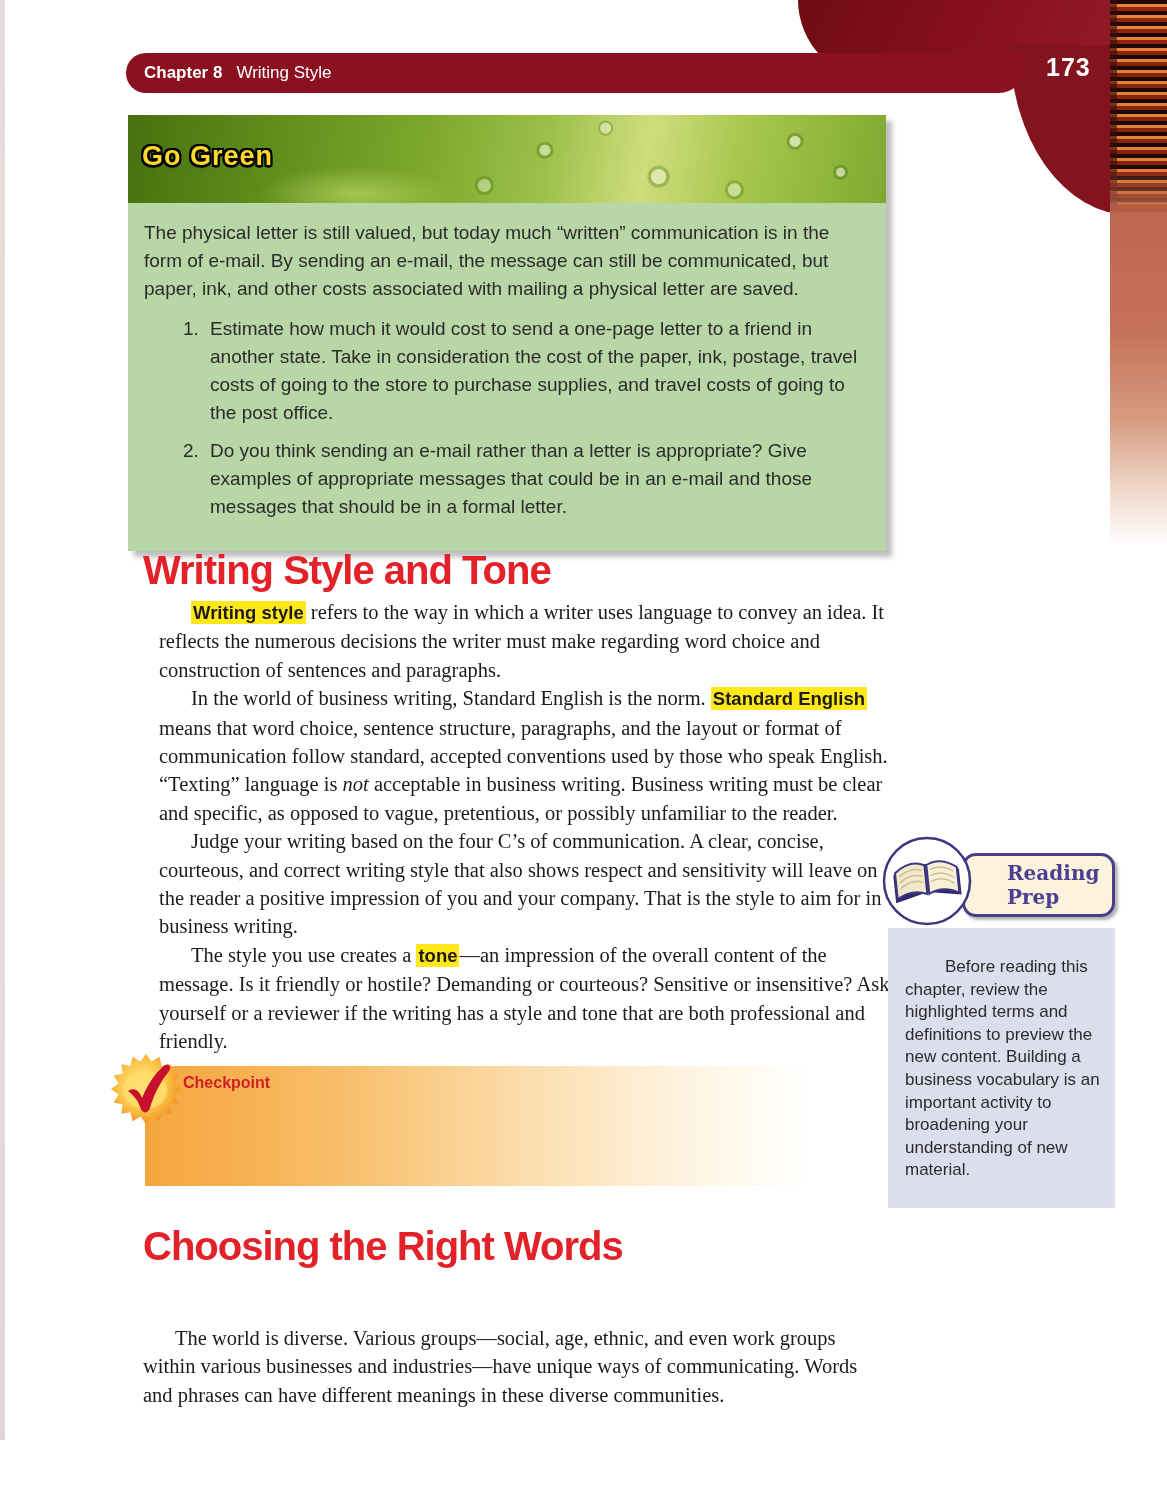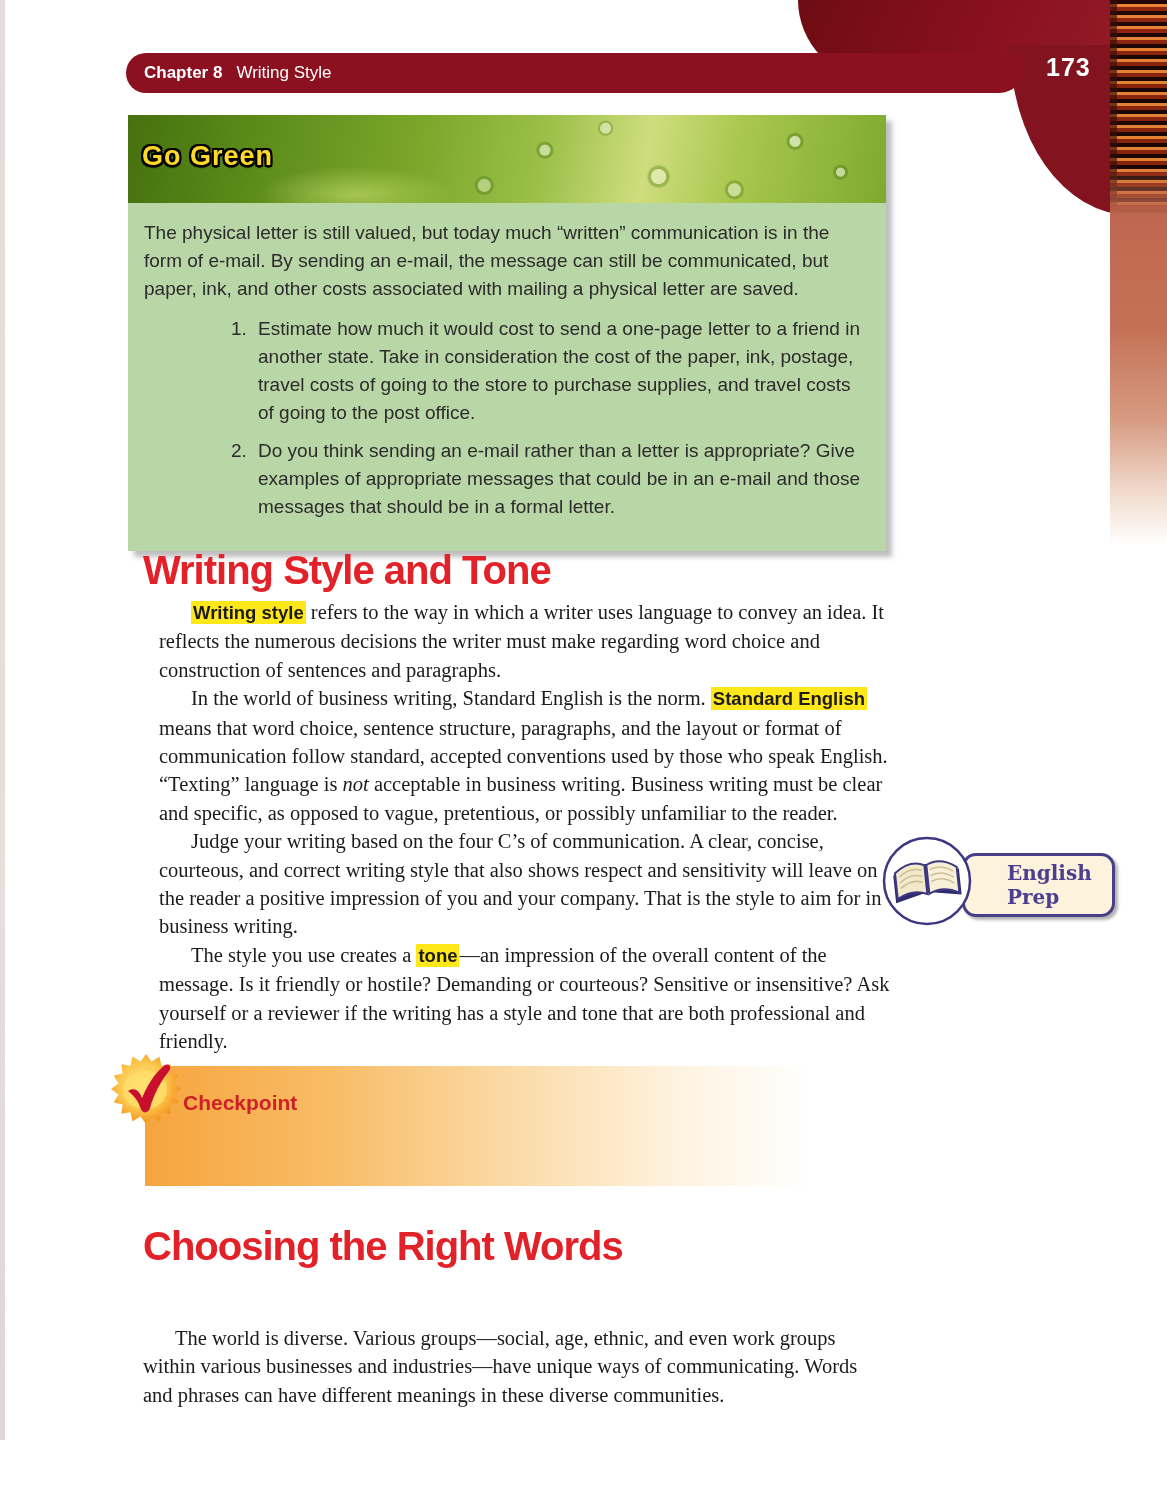--- a/index.html
+++ b/index.html
@@ -45,40 +45,40 @@
       radial-gradient(circle at 94% 65%, rgba(255,255,255,.5) 0 4px, rgba(60,110,10,.35) 5px 7px, transparent 8px),
       radial-gradient(circle at 63% 15%, rgba(255,255,255,.4) 0 5px, rgba(60,110,10,.3) 6px 7px, transparent 8px),
       radial-gradient(circle at 47% 80%, rgba(255,255,255,.35) 0 6px, rgba(60,110,10,.3) 7px 9px, transparent 10px),
       radial-gradient(ellipse 140px 40px at 30% 90%, rgba(210,230,120,.55), transparent 70%),
       linear-gradient(100deg, #46710f 0%, #5d8c1a 18%, #7aa62a 38%, #9cc04a 55%, #cfdd7d 68%, #a8c74e 80%, #7ea930 100%); }
   .gogreen-title { position:absolute; left:14px; top:26px; font-size:27px; font-weight:800; letter-spacing:1px;
     color:#ffd929;
     text-shadow:-2px -2px 0 #000, 2px -2px 0 #000, -2px 2px 0 #000, 2px 2px 0 #000, 0 -2px 0 #000, 0 2px 0 #000, -2px 0 0 #000, 2px 0 0 #000, 0 3px 1px rgba(0,0,0,.8); }
   .gogreen-body { background:#b9d6a6; padding:16px 18px 20px 16px; color:#2b2b2b; font-size:19px; line-height:28px; }
   .gogreen-body ol { margin-top:12px; padding-left:60px; }
-  .gogreen-body li { padding-left:6px; margin-bottom:10px;margin-left:48px; }
+  .gogreen-body li { padding-left:6px; margin-bottom:10px; }
 
   
   .section-heading { position:absolute; left:143px; color:#e22128; font-weight:bold; font-size:40px; letter-spacing:-1px;
     font-family:"Liberation Sans", sans-serif; }
   #heading1 { top:548px; }
   #heading2 { top:1224px; }
   .bodycopy { position:absolute; left:143px; width:737px; font-family:"Liberation Serif", serif;
     font-size:20.5px; line-height:28.4px; color:#1d1a1b; }
   #flow1 { top:598px;margin-left:16px; }
   #flow2 { top:1324px; }
   .bodycopy p { text-indent:32px; }
   .hl { background:#ffe81a; font-family:"Liberation Sans", sans-serif; font-weight:bold; font-size:18.5px; padding:1px 2px; }
   .it { font-style:italic; }
 
   
   .checkpoint { position:absolute; left:145px; top:1066px; width:741px; height:120px;
     background:linear-gradient(to right,#f6a53d 0%,#f8bc66 25%,#fbdba8 50%,#fef3df 72%,#ffffff 90%); }
   .checkpoint-badge { position:absolute; left:-36px; top:-12px; width:74px; height:70px; }
-  .checkpoint-label { position:absolute; left:38px; top:25px; color:#cf2027; font-weight:bold; font-size:21px; }
+  .checkpoint-label { position:absolute; left:38px; top:8px; color:#cf2027; font-weight:bold; font-size:16px; }
   .checkpoint-list { position:absolute; left:10px; top:48px; font-family:"Liberation Serif", serif; font-size:20.5px; color:#1d1a1b;
     padding-left:36px; }
   .checkpoint-list li { padding-left:8px; margin-bottom:7px; }
 
   
   .rp-tab { position:absolute; left:962px; top:853px; width:153px; height:64px; background:#fdf3dc;
     border:3px solid #474088; border-radius:14px; z-index:2; box-shadow:3px 3px 3px rgba(0,0,0,.3);
     display:flex; flex-direction:column; justify-content:center; padding-left:42px;
     font-family:"DejaVu Serif", serif; font-weight:bold; font-size:20px; line-height:24px; color:#4c3f92; }
   .rp-icon { position:absolute; left:880px; top:834px; width:94px; height:94px; z-index:3; }
@@ -136,34 +136,37 @@
         </defs>
         <polygon fill="url(#burst)" points="70,35 62.5,40.5 67.3,48.4 58.3,50.6 59.7,59.7 50.6,58.3 48.4,67.3 40.5,62.5 35,70 29.5,62.5 21.6,67.3 19.4,58.3 10.3,59.7 11.7,50.6 2.7,48.4 7.5,40.5 0,35 7.5,29.5 2.7,21.6 11.7,19.4 10.3,10.3 19.4,11.7 21.6,2.7 29.5,7.5 35,0 40.5,7.5 48.4,2.7 50.6,11.7 59.7,10.3 58.3,19.4 67.3,21.6 62.5,29.5"></polygon>
         <ellipse cx="34" cy="36" rx="22" ry="19" fill="#ffdf6b" opacity="0.8"></ellipse>
         <path d="M17,37 C23,33 28,36 31,44 C38,27 47,16 54,11 C58,9 61,13 58,17 C50,27 43,40 39,54 C37,60 31,60 29,53 C27,46 22,41 17,37 Z" fill="#c8102e"></path>
       </svg>
     </div>
     <div class="checkpoint-label">Checkpoint</div>
   </div>
 
   <div class="rp-tab">
-    <span>English</span>
+    <span>Reading</span>
     <span>Prep</span>
   </div>
   <div class="rp-icon">
     <svg viewBox="0 0 94 94" width="94" height="94">
       <circle cx="47" cy="47" r="43" fill="#ffffff" stroke="#3d3780" stroke-width="2.5"></circle>
       <g transform="rotate(-6 47 47)">
         <path d="M14,38 L47,30 L80,38 L80,64 L47,58 L14,66 Z" fill="#2f2a6e"></path>
         <path d="M16,36 Q32,24 46,31 L46,60 Q32,53 16,62 Z" fill="#f2e9cb" stroke="#3d3780" stroke-width="2"></path>
         <path d="M78,36 Q62,24 48,31 L48,60 Q62,53 78,62 Z" fill="#f7efd6" stroke="#3d3780" stroke-width="2"></path>
         <path d="M20,40 Q32,31 43,36 M20,46 Q32,37 43,42 M20,52 Q32,43 43,48" fill="none" stroke="#cdbf95" stroke-width="1.5"></path>
         <path d="M74,40 Q62,31 51,36 M74,46 Q62,37 51,42 M74,52 Q62,43 51,48" fill="none" stroke="#cdbf95" stroke-width="1.5"></path>
         <line x1="47" y1="31" x2="47" y2="59" stroke="#3d3780" stroke-width="2"></line>
       </g>
     </svg>
   </div>
+  <div class="rp-box">
+    <p>Before reading this chapter, review the highlighted terms and definitions to preview the new content. Building a business vocabulary is an important activity to broadening your understanding of new material.</p>
+  </div>
 
   <h1 class="section-heading" id="heading2">Choosing the Right Words</h1>
   <div class="bodycopy" id="flow2">
     <p>The world is diverse. Various groups—social, age, ethnic, and even work groups within various businesses and industries—have unique ways of communicating. Words and phrases can have different meanings in these diverse communities.</p>
   </div>
 </div>
 
 </body></html>

